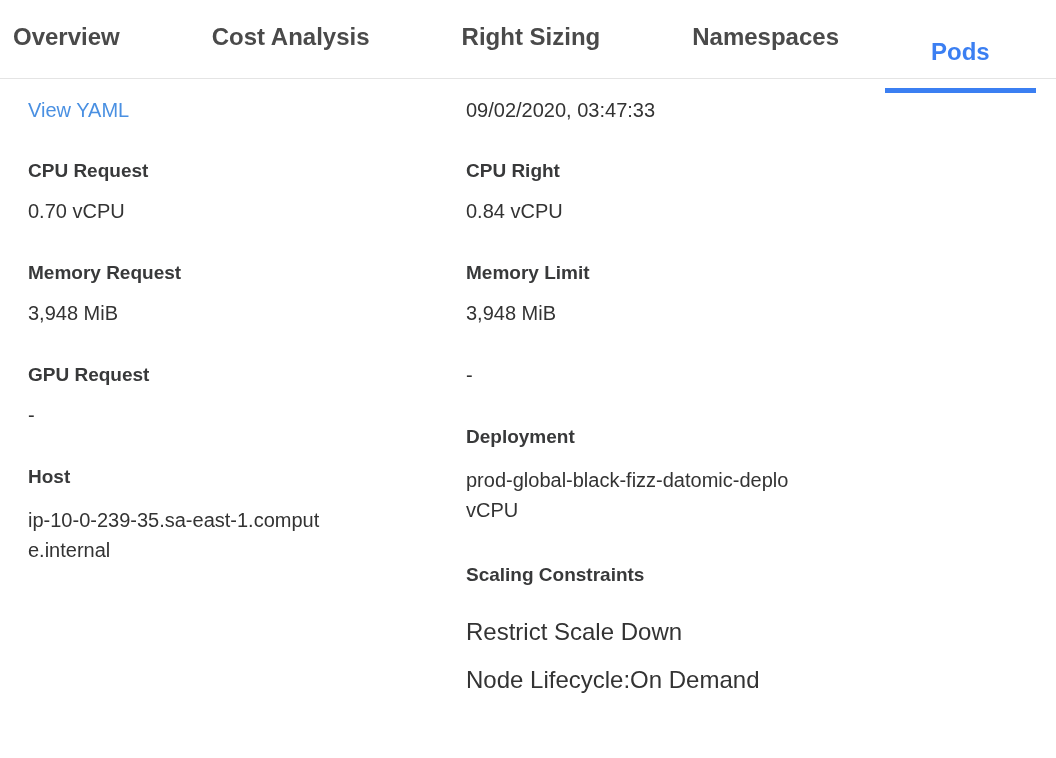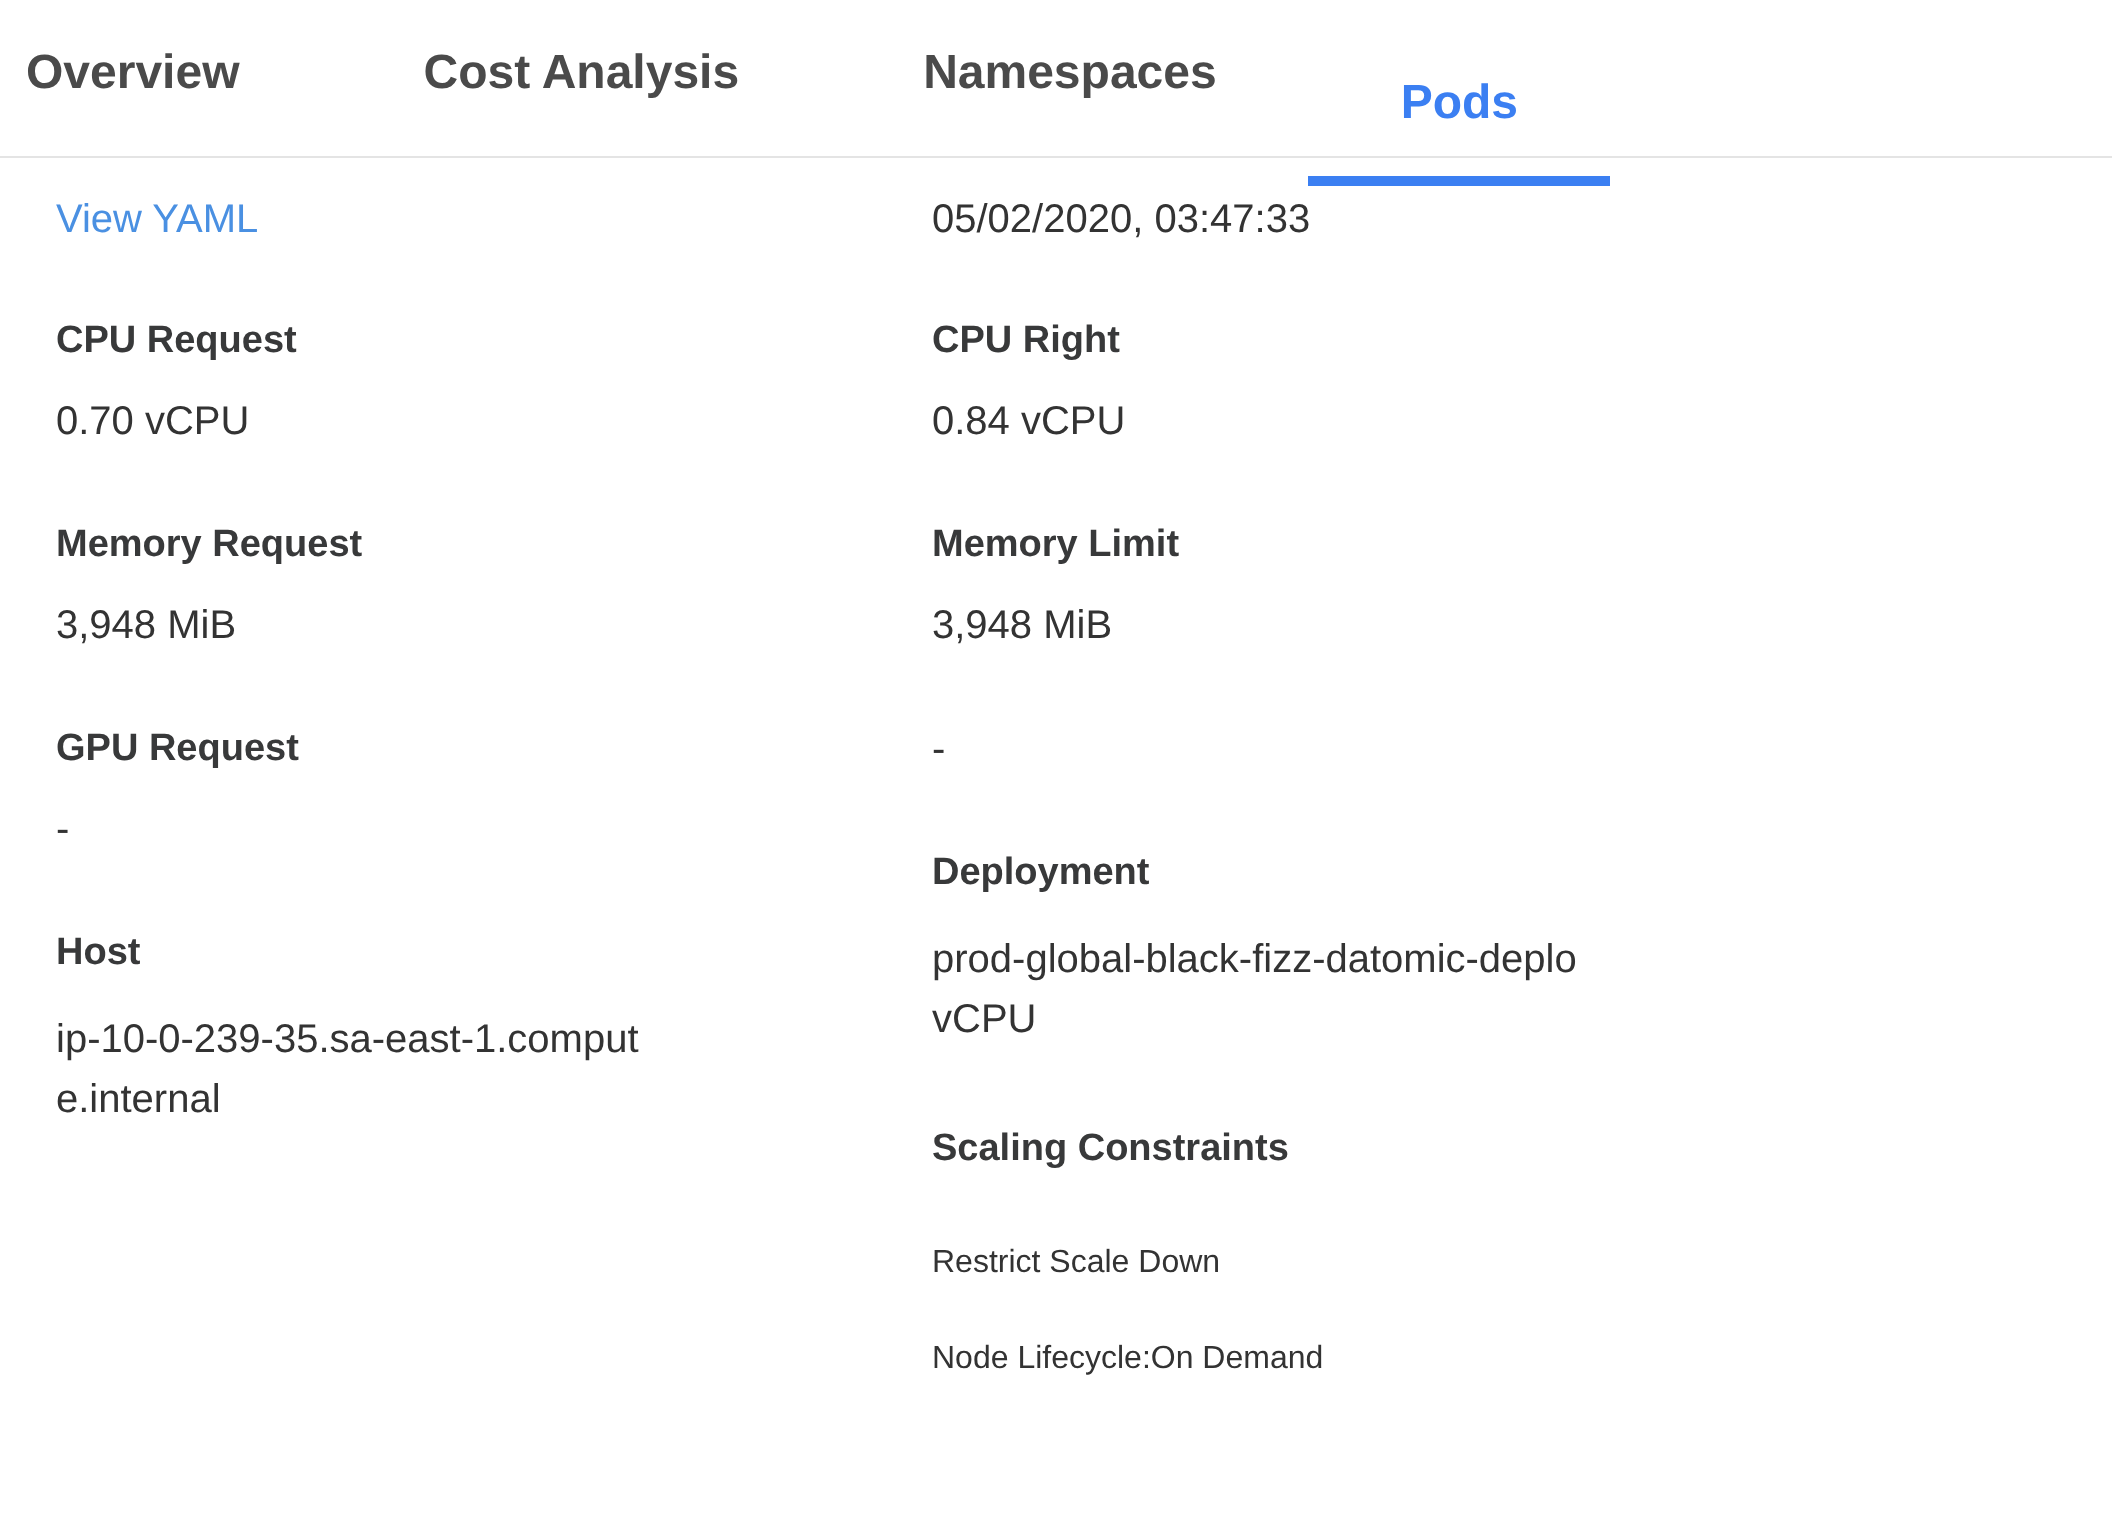--- a/index.html
+++ b/index.html
@@ -79,33 +79,34 @@
   .field .value.link-wrap {
     line-height: 30px;
     white-space: pre-line;
     word-break: break-all;
     display: block;
   }
   .col-left .link-wrap { max-width: 330px; }
   .col-right .link-wrap { max-width: 380px; }
   .scaling { margin-top: 35px; }
   .scaling .sc-item {
-    font-size: 16px;
+    font-size: 24px;
     line-height: 24px;
     color: var(--text-dark);
   }
   .scaling .sc-item.first { margin-top: 33px; }
   .scaling .sc-item.second { margin-top: 24px; }
 </style>
 </head>
 <body>
 
 <div class="tabbar">
   <div class="tab">Overview</div>
   <div class="tab">Cost Analysis</div>
+  <div class="tab">Right Sizing</div>
   <div class="tab">Namespaces</div>
   <div class="tab active">Pods</div>
 </div>
 
 <div class="content">
 
   <div class="col col-left">
     <div class="row-top">
       <span class="link">View YAML</span>
     </div>
@@ -126,21 +127,21 @@
     </div>
 
     <div class="field">
       <div class="label">Host</div>
       <span class="value link link-wrap">ip-10-0-239-35.sa-east-1.comput
 e.internal</span>
     </div>
   </div>
 
   <div class="col col-right">
-    <div class="row-top">05/02/2020, 03:47:33</div>
+    <div class="row-top">09/02/2020, 03:47:33</div>
 
     <div class="field">
       <div class="label">CPU Right</div>
       <div class="value">0.84 vCPU</div>
     </div>
 
     <div class="field">
       <div class="label">Memory Limit</div>
       <div class="value">3,948 MiB</div>
     </div>

